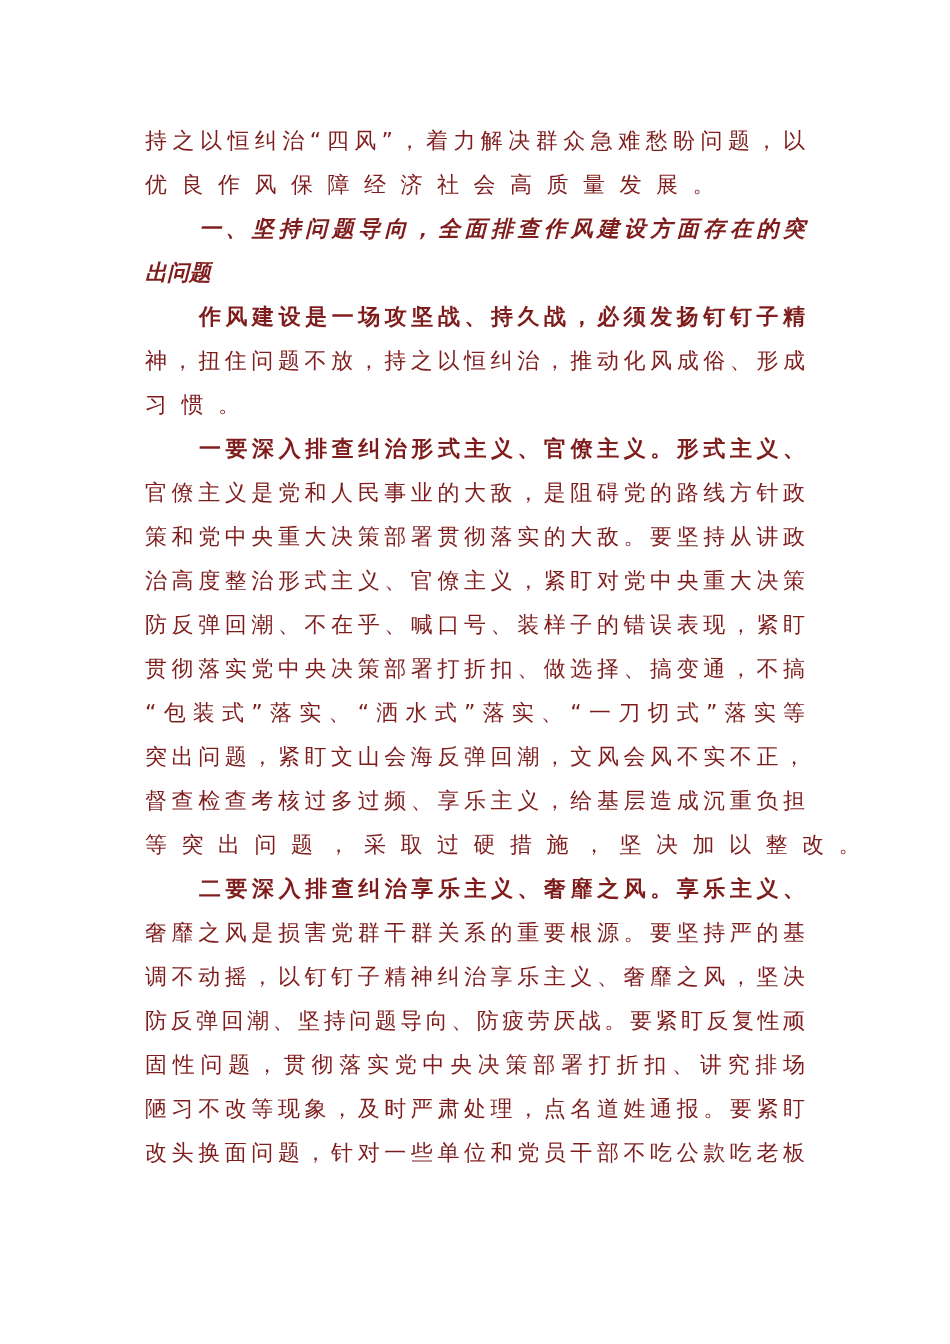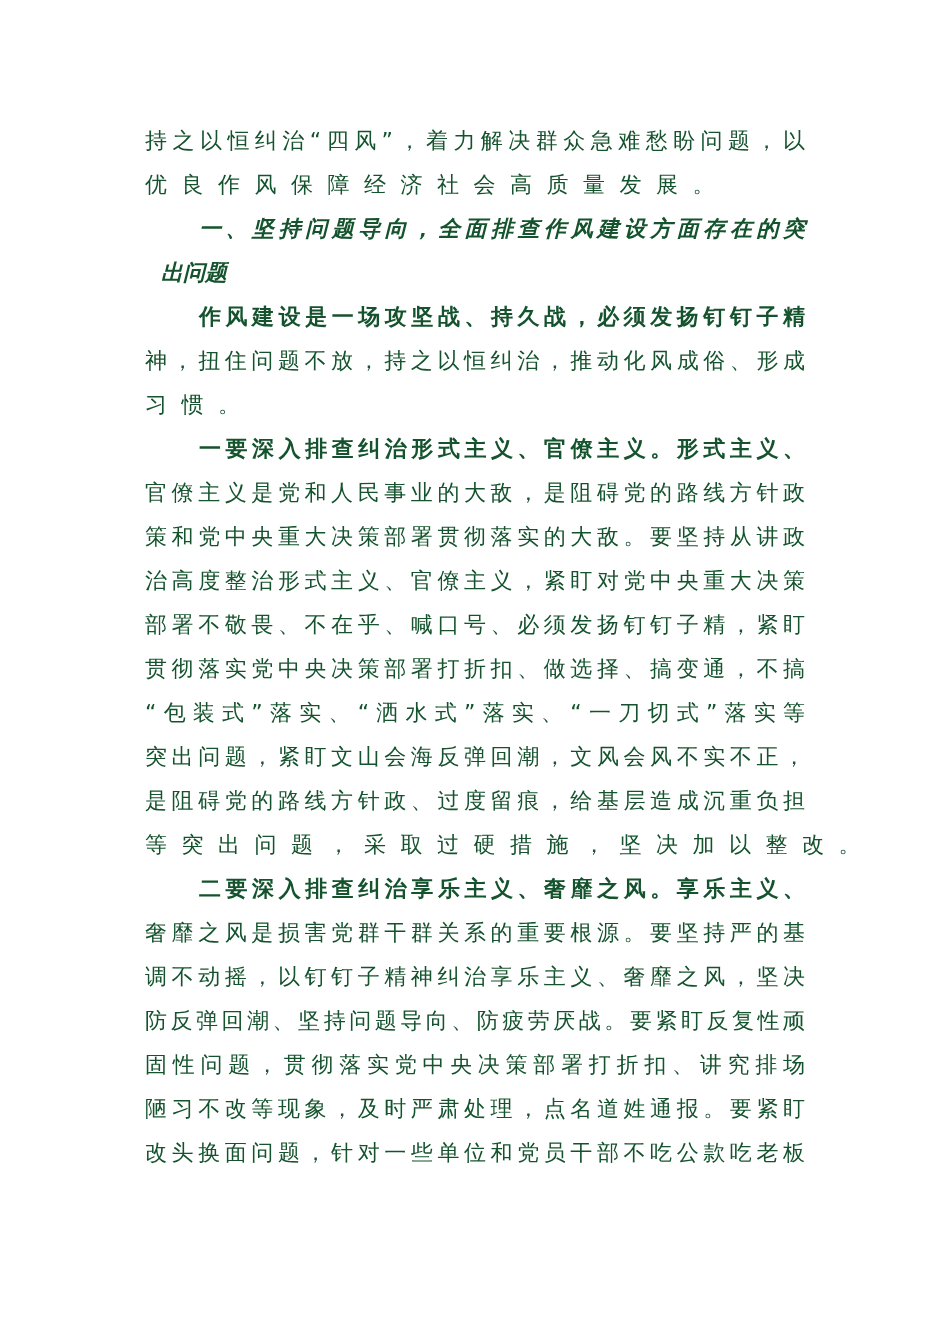--- a/index.html
+++ b/index.html
@@ -3,35 +3,35 @@
   <meta charset="utf-8">
   <style>
     html, body { margin: 0; padding: 0; background: #ffffff; }
     body { width: 950px; height: 1344px; position: relative; overflow: hidden; }
     .page {
       position: absolute;
       left: 145px;
       top: 119px;
       width: 660px;
       font-family: "DejaVu Sans", "Liberation Sans", sans-serif;
-      color: #14532d;
+      color: #7f1d1d;
     }
     .line {
       height: 44px;
       line-height: 44px;
       font-size: 22px;
       white-space: nowrap;
       text-align: justify;
       text-align-last: justify;
       letter-spacing: 0;
     }
     .line.last { text-align-last: left; letter-spacing: 14.5px; }
     .line.indent { padding-left: 54px; font-weight: bold; }
     .heading .line { font-weight: bold; font-style: italic; }
-    .heading .line.last { letter-spacing: 0; margin-left: 16px; }
+    .heading .line.last { letter-spacing: 0; }
     p { margin: 0; }
   </style>
 </head>
 <body>
 
 <div class="page">
 
   <p>
     </p>
     <div class="line">持之以恒纠治“四风”，着力解决群众急难愁盼问题，以</div>
@@ -47,25 +47,25 @@
     <div class="line indent">作风建设是一场攻坚战、持久战，必须发扬钉钉子精</div>
     <div class="line">神，扭住问题不放，持之以恒纠治，推动化风成俗、形成</div>
     <div class="line last">习惯。</div>
   </div>
 
   <div>
     <div class="line indent">一要深入排查纠治形式主义、官僚主义。形式主义、</div>
     <div class="line">官僚主义是党和人民事业的大敌，是阻碍党的路线方针政</div>
     <div class="line">策和党中央重大决策部署贯彻落实的大敌。要坚持从讲政</div>
     <div class="line">治高度整治形式主义、官僚主义，紧盯对党中央重大决策</div>
-    <div class="line">部署不敬畏、不在乎、喊口号、必须发扬钉钉子精，紧盯</div>
+    <div class="line">防反弹回潮、不在乎、喊口号、装样子的错误表现，紧盯</div>
     <div class="line">贯彻落实党中央决策部署打折扣、做选择、搞变通，不搞</div>
     <div class="line">“包装式”落实、“洒水式”落实、“一刀切式”落实等</div>
     <div class="line">突出问题，紧盯文山会海反弹回潮，文风会风不实不正，</div>
-    <div class="line">是阻碍党的路线方针政、过度留痕，给基层造成沉重负担</div>
+    <div class="line">督查检查考核过多过频、享乐主义，给基层造成沉重负担</div>
     <div class="line last">等突出问题，采取过硬措施，坚决加以整改。</div>
   </div>
 
   <div>
     <div class="line indent">二要深入排查纠治享乐主义、奢靡之风。享乐主义、</div>
     <div class="line">奢靡之风是损害党群干群关系的重要根源。要坚持严的基</div>
     <div class="line">调不动摇，以钉钉子精神纠治享乐主义、奢靡之风，坚决</div>
     <div class="line">防反弹回潮、坚持问题导向、防疲劳厌战。要紧盯反复性顽</div>
     <div class="line">固性问题，贯彻落实党中央决策部署打折扣、讲究排场</div>
     <div class="line">陋习不改等现象，及时严肃处理，点名道姓通报。要紧盯</div>

